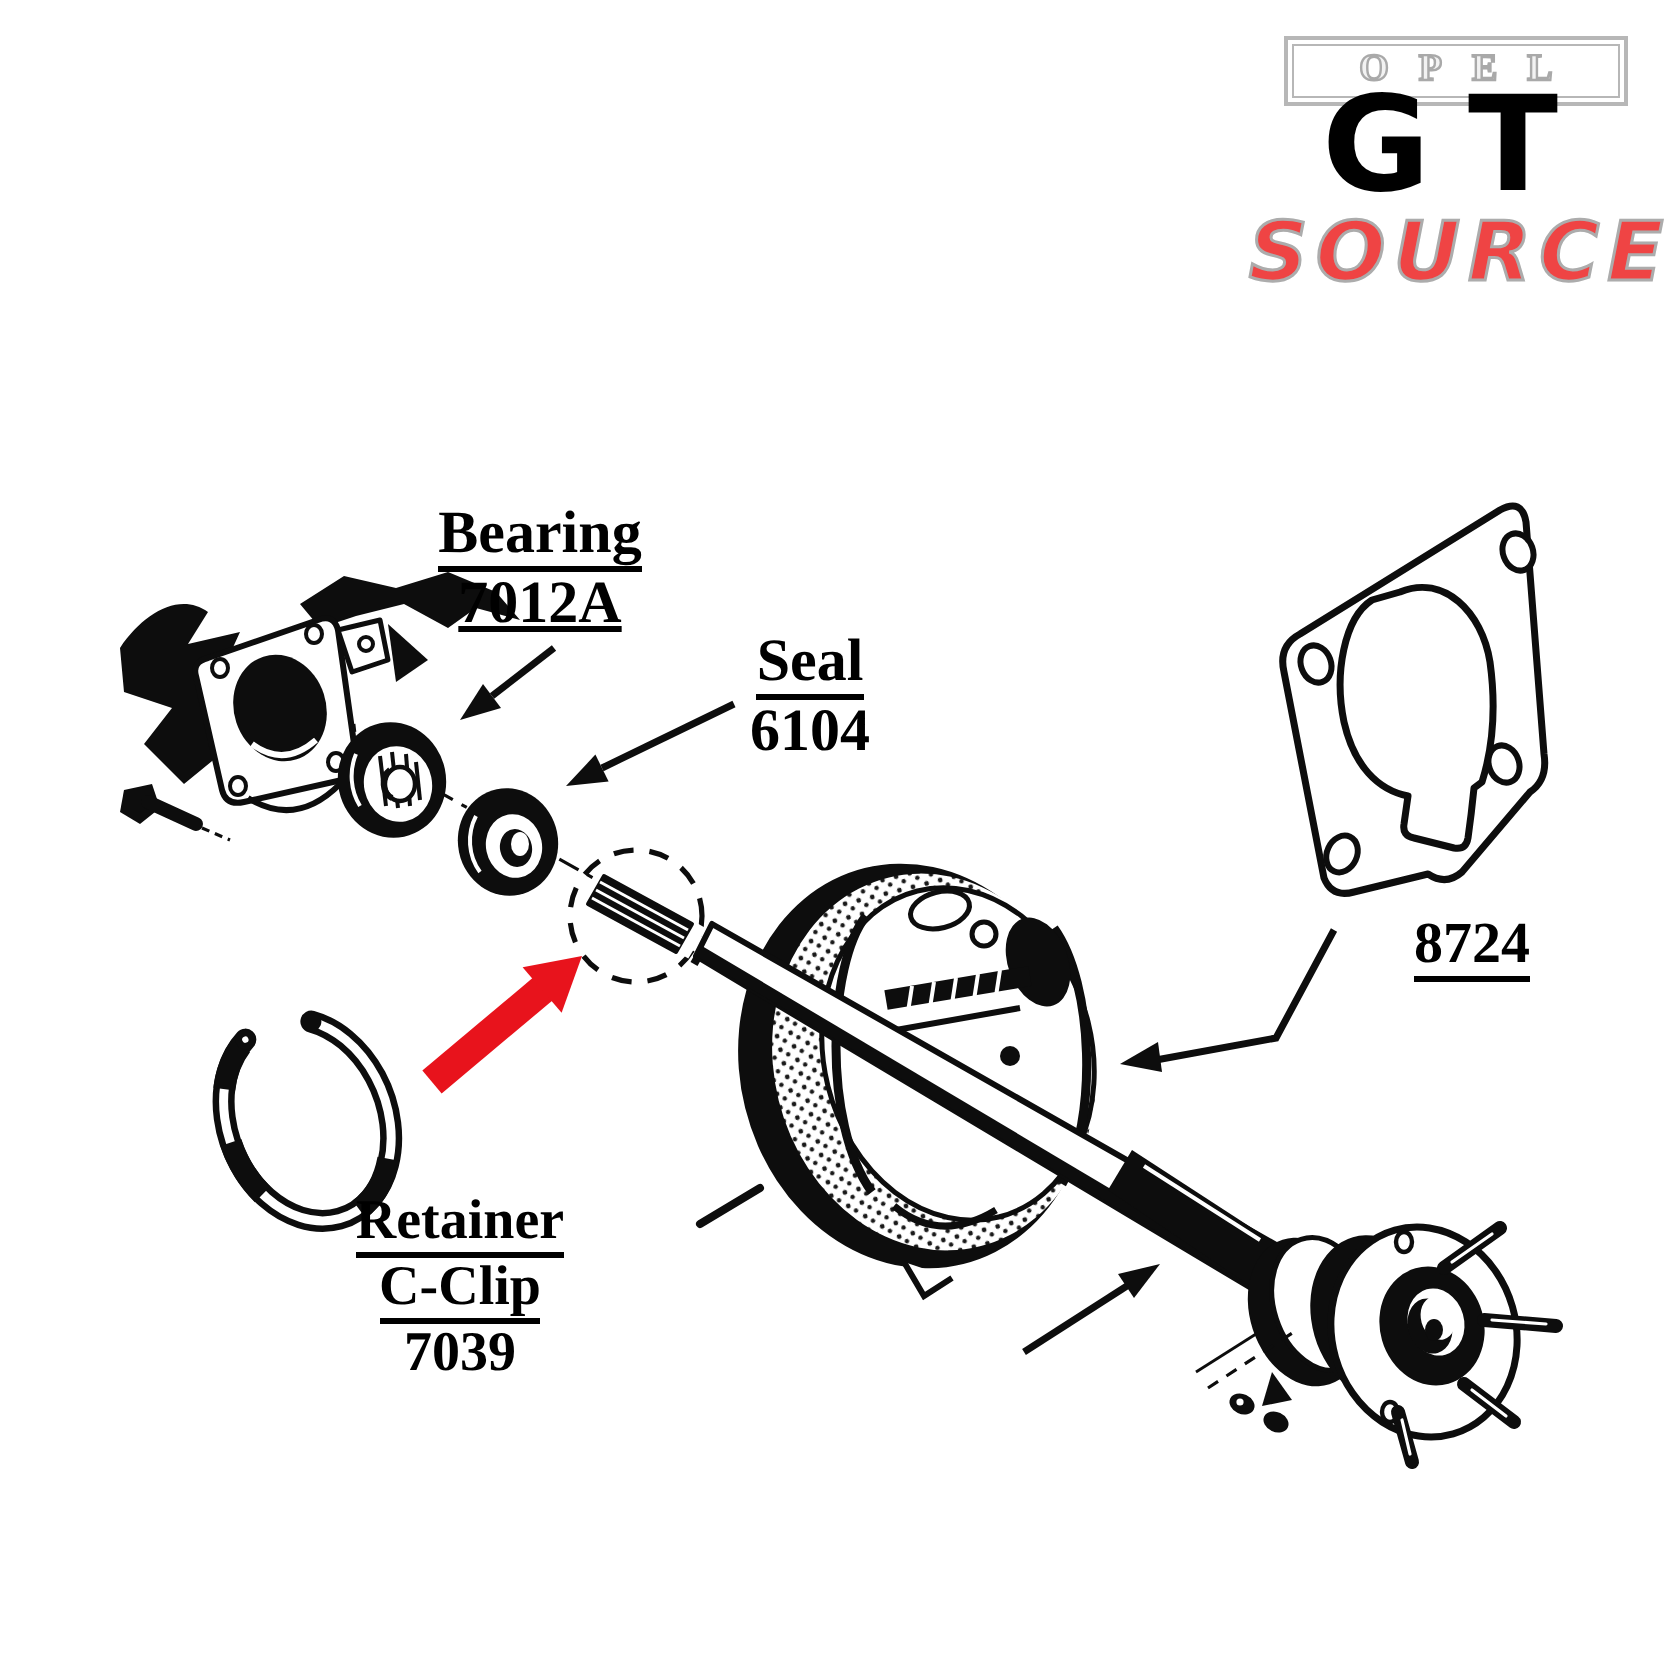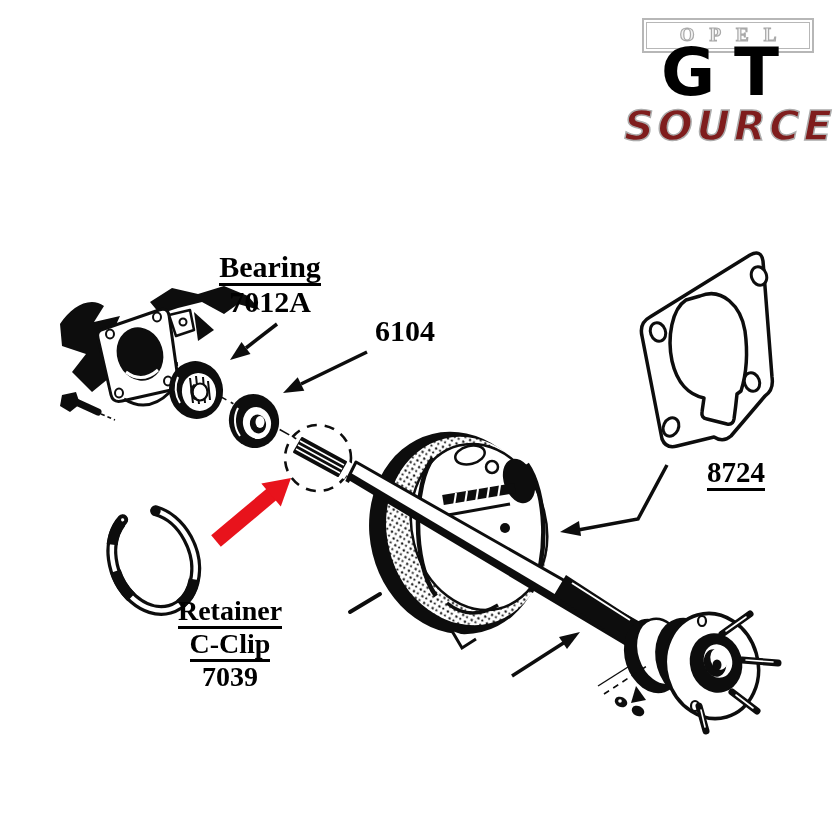--- a/index.html
+++ b/index.html
@@ -10,21 +10,21 @@
   #diagram-svg { position:absolute; left:0; top:0; }
 
   
   .lbl {
     position:absolute; font-family:"Liberation Serif", serif; font-weight:bold;
     color:#000; text-align:center; line-height:1.04; z-index:5;
   }
   .lbl .u { display:inline-block; border-bottom:3px solid #000; padding-bottom:1px; }
   .lbl div { white-space:nowrap; }
 
-  #lbl-bearing   { left:190px; top:251px; width:160px; font-size:30px; }
+  #lbl-bearing   { left:190px; top:251px; width:160px; font-size:30px;text-decoration:underline; }
   #lbl-seal      { left:350px; top:315px; width:110px; font-size:30px; }
   #lbl-cclip     { left:156px; top:596px; width:148px; font-size:28px; }
   #lbl-axleshaft { left:336px; top:654px; width:172px; font-size:30px; }
   #lbl-gasket    { left:692px; top:457px; width:88px;  font-size:29px; }
 
   
   .logo-box {
     position:absolute; left:642px; top:18px; width:172px; z-index:5;
     border:2px solid #b7b7b7; padding:2px; box-sizing:border-box;
   }
@@ -36,21 +36,21 @@
   }
   .logo-gt {
     position:absolute; left:640px; top:40px; width:160px; text-align:center; z-index:5;
     font-family:"DejaVu Sans", sans-serif; font-weight:bold; font-size:66px;
     line-height:1.0; color:#000000; letter-spacing:20px; text-indent:20px;
   }
   .logo-source {
     position:absolute; left:620px; top:106px; width:220px; text-align:center; z-index:5;
     font-family:"DejaVu Sans", sans-serif; font-style:italic; font-weight:bold;
     font-size:41px; line-height:1.0; letter-spacing:4px;
-    color:#7f1d1d; -webkit-text-stroke:1.5px #acacac;
+    color:#ef4444; -webkit-text-stroke:1.5px #acacac;
   }
 </style>
 </head>
 <body>
 
 <div id="stage">
 
   <div class="logo-box">
     <div class="logo-box-inner">OPEL</div>
   </div>
@@ -226,20 +226,21 @@
       <polygon points="291,478 280.8,506.4 261.3,483.6" fill="#e8131c"></polygon>
     </g>
   </svg>
 
   <div class="lbl" id="lbl-bearing">
     <div><span class="u">Bearing</span></div>
     <div>7012A</div>
   </div>
 
   <div class="lbl" id="lbl-seal">
+    <div><span class="u">Seal</span></div>
     <div>6104</div>
   </div>
 
   <div class="lbl" id="lbl-cclip">
     <div><span class="u">Retainer</span></div>
     <div><span class="u">C-Clip</span></div>
     <div>7039</div>
   </div>
 
 

